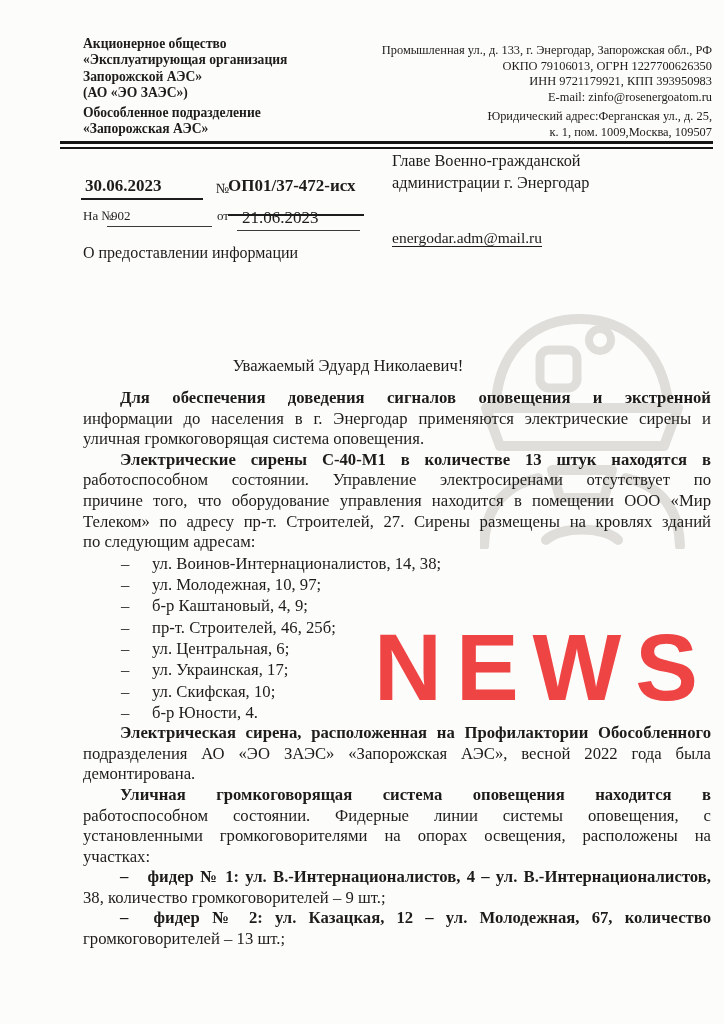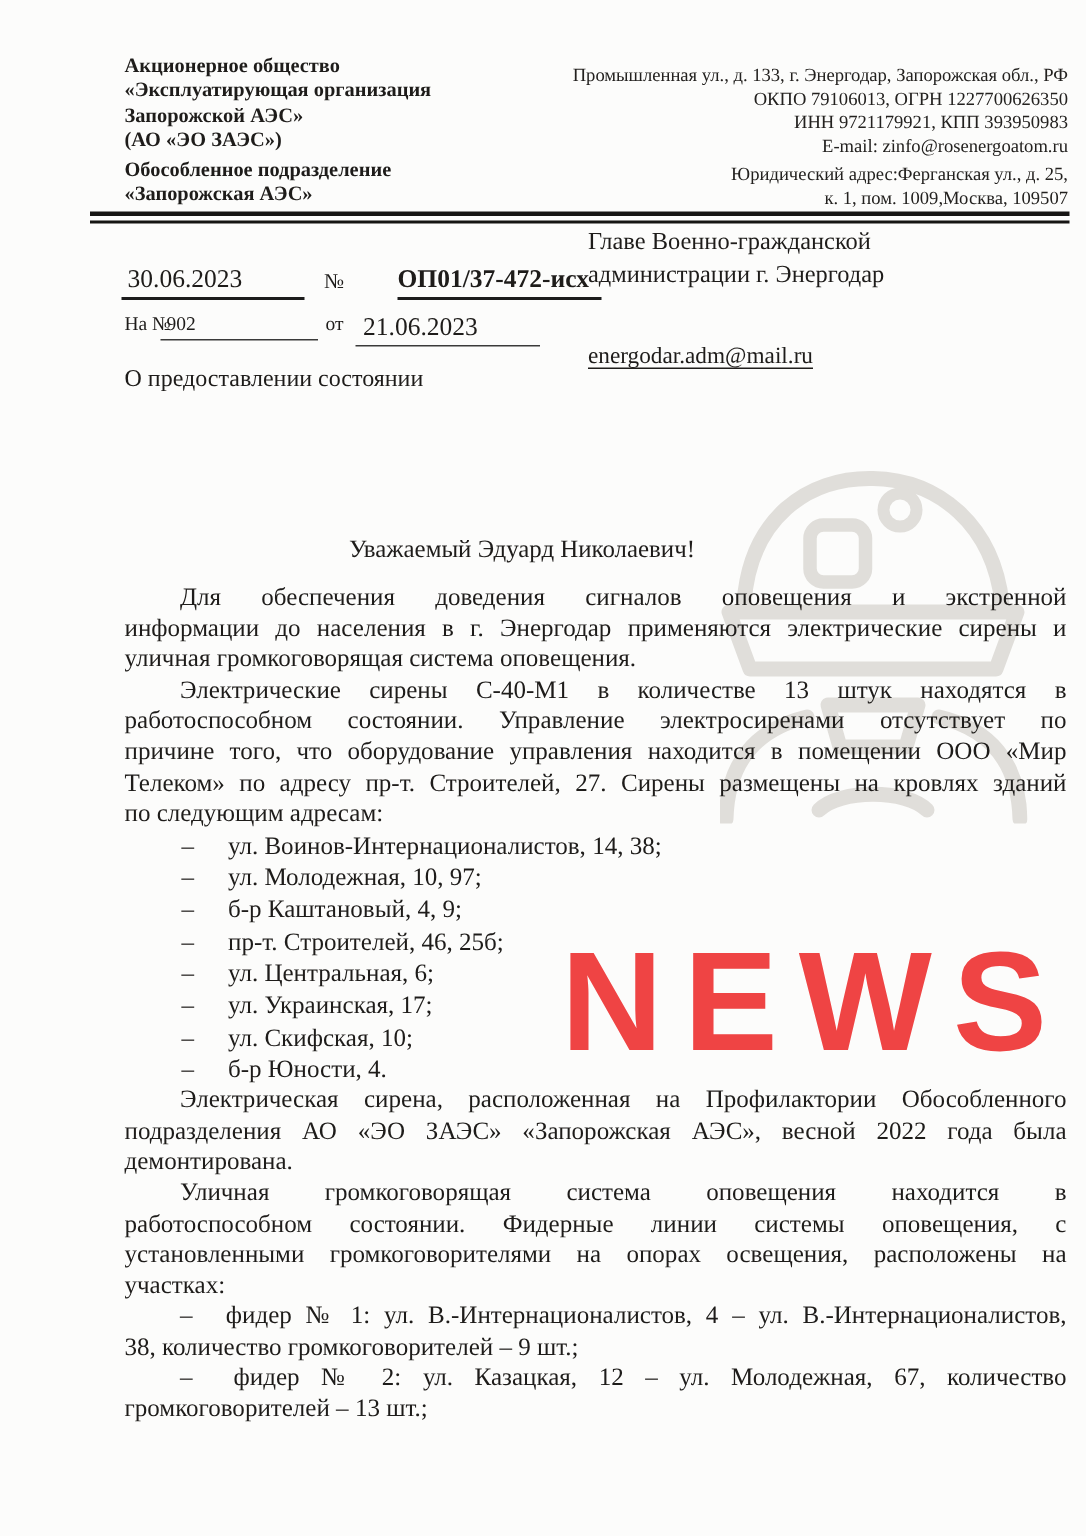--- a/index.html
+++ b/index.html
@@ -20,38 +20,38 @@
   .wm-logo { position:absolute; left:480px; top:304px; }
   
   .content { position:absolute; inset:0; z-index:1; }
   .abs { position:absolute; }
   .header-left { left:83px; top:36px; width:310px; font-weight:bold; font-size:13.6px; line-height:16.3px; }
   .hl-division { margin-top:4px; }
   .header-right { left:340px; top:43px; width:372px; text-align:right; font-size:12.4px; line-height:15.6px; color:#23211f;font-family:Liberation Serif, serif; }
   .hr-legal { margin-top:4px; }
   .rule { left:60px; top:141px; width:653px; height:8px; box-sizing:border-box;
           border-top:3px solid #161513; border-bottom:2.5px solid #161513; }
-  .ref-date { left:81px; top:176px; width:118px; font-weight:normal; font-size:17px;
+  .ref-date { left:81px; top:176px; width:118px; font-weight:bold; font-size:17px;
               border-bottom:2px solid #1c1c1c; padding:0 0 2px 4px; }
   .ref-nosign { left:216px; top:181px; font-size:14px; }
   .ref-number { left:228px; top:176px; width:136px; font-weight:bold; font-size:17px;
-                border-bottom:2px solid #1c1c1c; padding-bottom:2px;margin-left:37px; }
+                border-bottom:2px solid #1c1c1c; padding-bottom:18px; }
   .na-label { left:83px; top:208px; font-size:13px; }
   .na-value { left:107px; top:208px; width:101px; font-size:13px; border-bottom:1.3px solid #3a3a3a; padding:0 0 2px 4px; }
   .ot-label { left:217px; top:208px; font-size:13px; }
   .ot-value { left:237px; top:208px; width:118px; font-size:17px; border-bottom:1.3px solid #3a3a3a; padding:0 0 2px 5px; }
   .recipient { left:392px; top:150px; width:300px; font-size:16.3px; line-height:22px; }
   .recipient-email { left:392px; top:229px; font-size:15.5px; text-decoration:underline; text-underline-offset:3px; }
   .subject { left:83px; top:244px; font-size:16px; }
   .salutation { left:83px; top:356px; width:530px; text-align:center; font-size:16.6px; }
   .body { left:83px; top:388px; width:628px; font-size:16.7px; line-height:20.6px; }
   .para { margin:0; }
   .para .line { display:block; text-align:justify; }
   .para .line.jl { text-align-last:justify; }
-  .para .line:first-child { text-indent:37px; }
+  .para .line:first-child { text-indent:37px;font-weight:bold; }
   .addr { list-style:none; margin:0; padding:0; }
   .addr li { position:relative; padding-left:69px; line-height:21.3px; }
   .addr .dash { position:absolute; left:38px; }
   .dash-inline { margin-right:13px; }
 </style>
 </head>
 <body>
 
 <div class="page">
 
@@ -98,21 +98,21 @@
     <div class="abs na-value">902</div>
     <div class="abs ot-label">от</div>
     <div class="abs ot-value">21.06.2023</div>
 
     <div class="abs recipient">
       <div>Главе Военно-гражданской</div>
       <div>администрации г. Энергодар</div>
     </div>
     <div class="abs recipient-email">energodar.adm@mail.ru</div>
 
-    <div class="abs subject">О предоставлении состоянии</div>
+    <div class="abs subject">О предоставлении информации</div>
 
     <div class="abs salutation">Уважаемый Эдуард Николаевич!</div>
 
     <div class="abs body">
       <p class="para">
         <span class="line jl">Для обеспечения доведения сигналов оповещения и экстренной</span>
         <span class="line jl">информации до населения в г. Энергодар применяются электрические сирены и</span>
         <span class="line">уличная громкоговорящая система оповещения.</span>
       </p>
       <p class="para">

